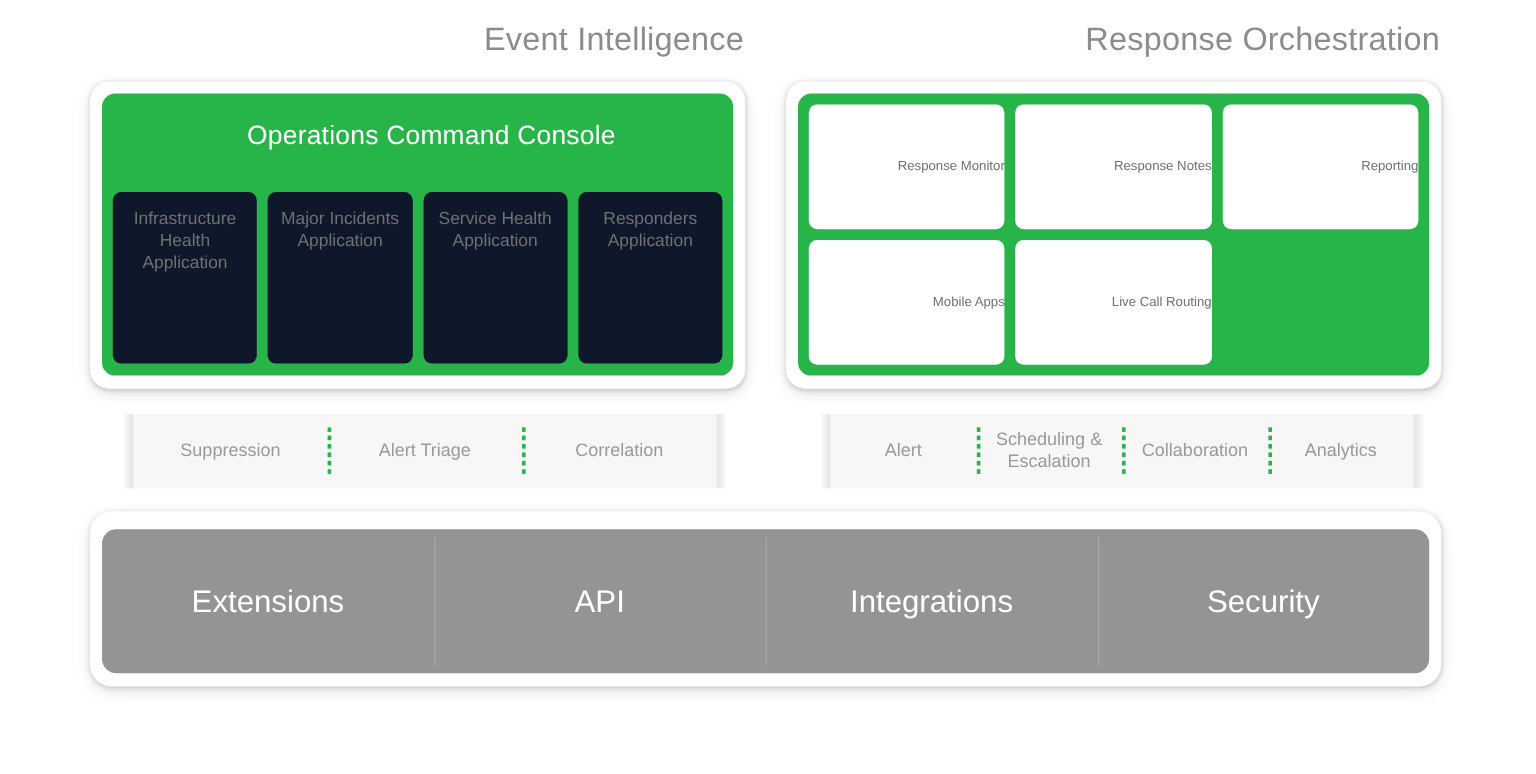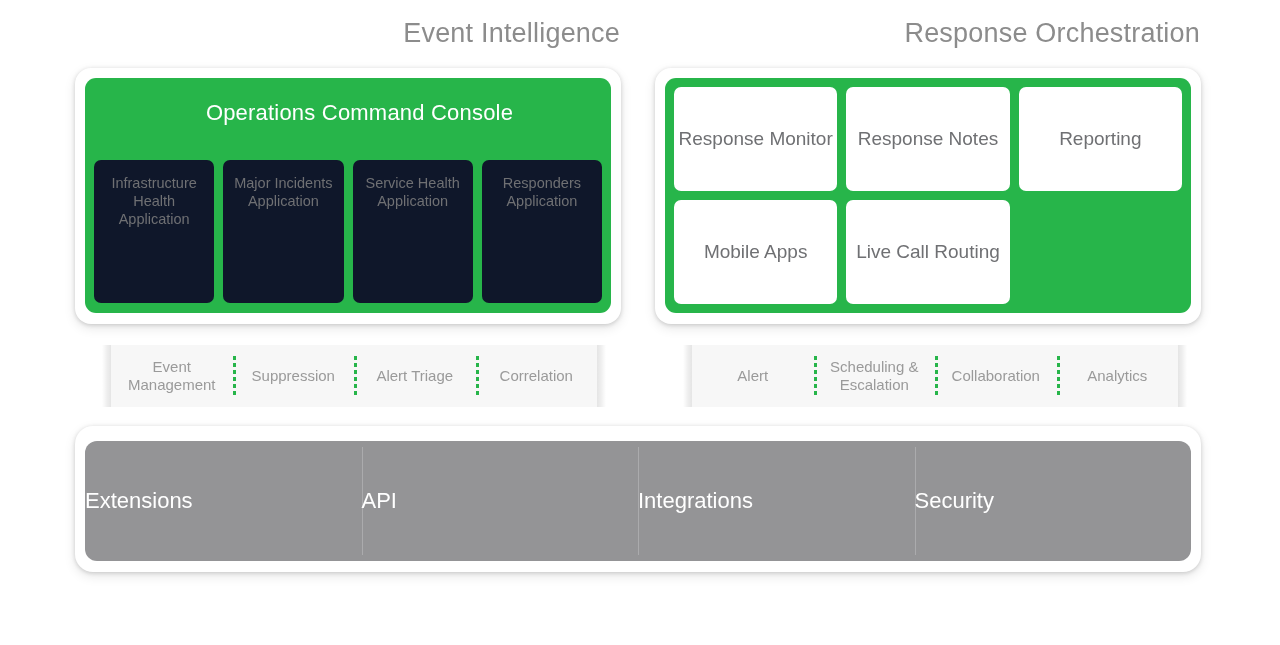--- a/index.html
+++ b/index.html
@@ -80,24 +80,24 @@
     display: grid;
     grid-template-columns: repeat(3, 1fr);
     grid-template-rows: repeat(2, 1fr);
     gap: 9px;
   }
   .resp-card {
     background: #ffffff;
     border-radius: 7px;
     display: flex;
     align-items: center;
-    justify-content: center;
+    justify-content: flex-end;
     text-align: center;
     color: #6f7073;
-    font-size: 19px;
+    font-size: 11px;
     line-height: 18px;
   }
 
   
   .strip {
     position: absolute;
     top: 345px;
     height: 62px;
     background: #f7f7f7;
     display: flex;
@@ -140,23 +140,23 @@
     position: absolute;
     left: 10px; top: 15px; right: 10px; bottom: 11px;
     background: var(--gray);
     border-radius: 12px;
     display: flex;
   }
   .gray-cell {
     flex: 1 1 0;
     display: flex;
     align-items: center;
-    justify-content: flex-start;
+    justify-content: center;
     color: #ffffff;
-    font-size: 22px;
+    font-size: 26px;
     font-weight: 400;
     position: relative;
   }
   .gray-cell + .gray-cell::before {
     content: "";
     position: absolute;
     left: 0; top: 6px; bottom: 6px;
     width: 1px;
     background: rgba(255,255,255,0.22);
   }
@@ -206,23 +206,20 @@
         </div>
         <div class="resp-card">
           <span>Live Call Routing</span>
         </div>
       </div>
     </div>
   </div>
 
   <div class="strip" id="strip-left">
     <div class="strip-item">
-      <span>Event Management</span>
-    </div>
-    <div class="strip-item">
       <span>Suppression</span>
     </div>
     <div class="strip-item">
       <span>Alert Triage</span>
     </div>
     <div class="strip-item">
       <span>Correlation</span>
     </div>
   </div>
 

